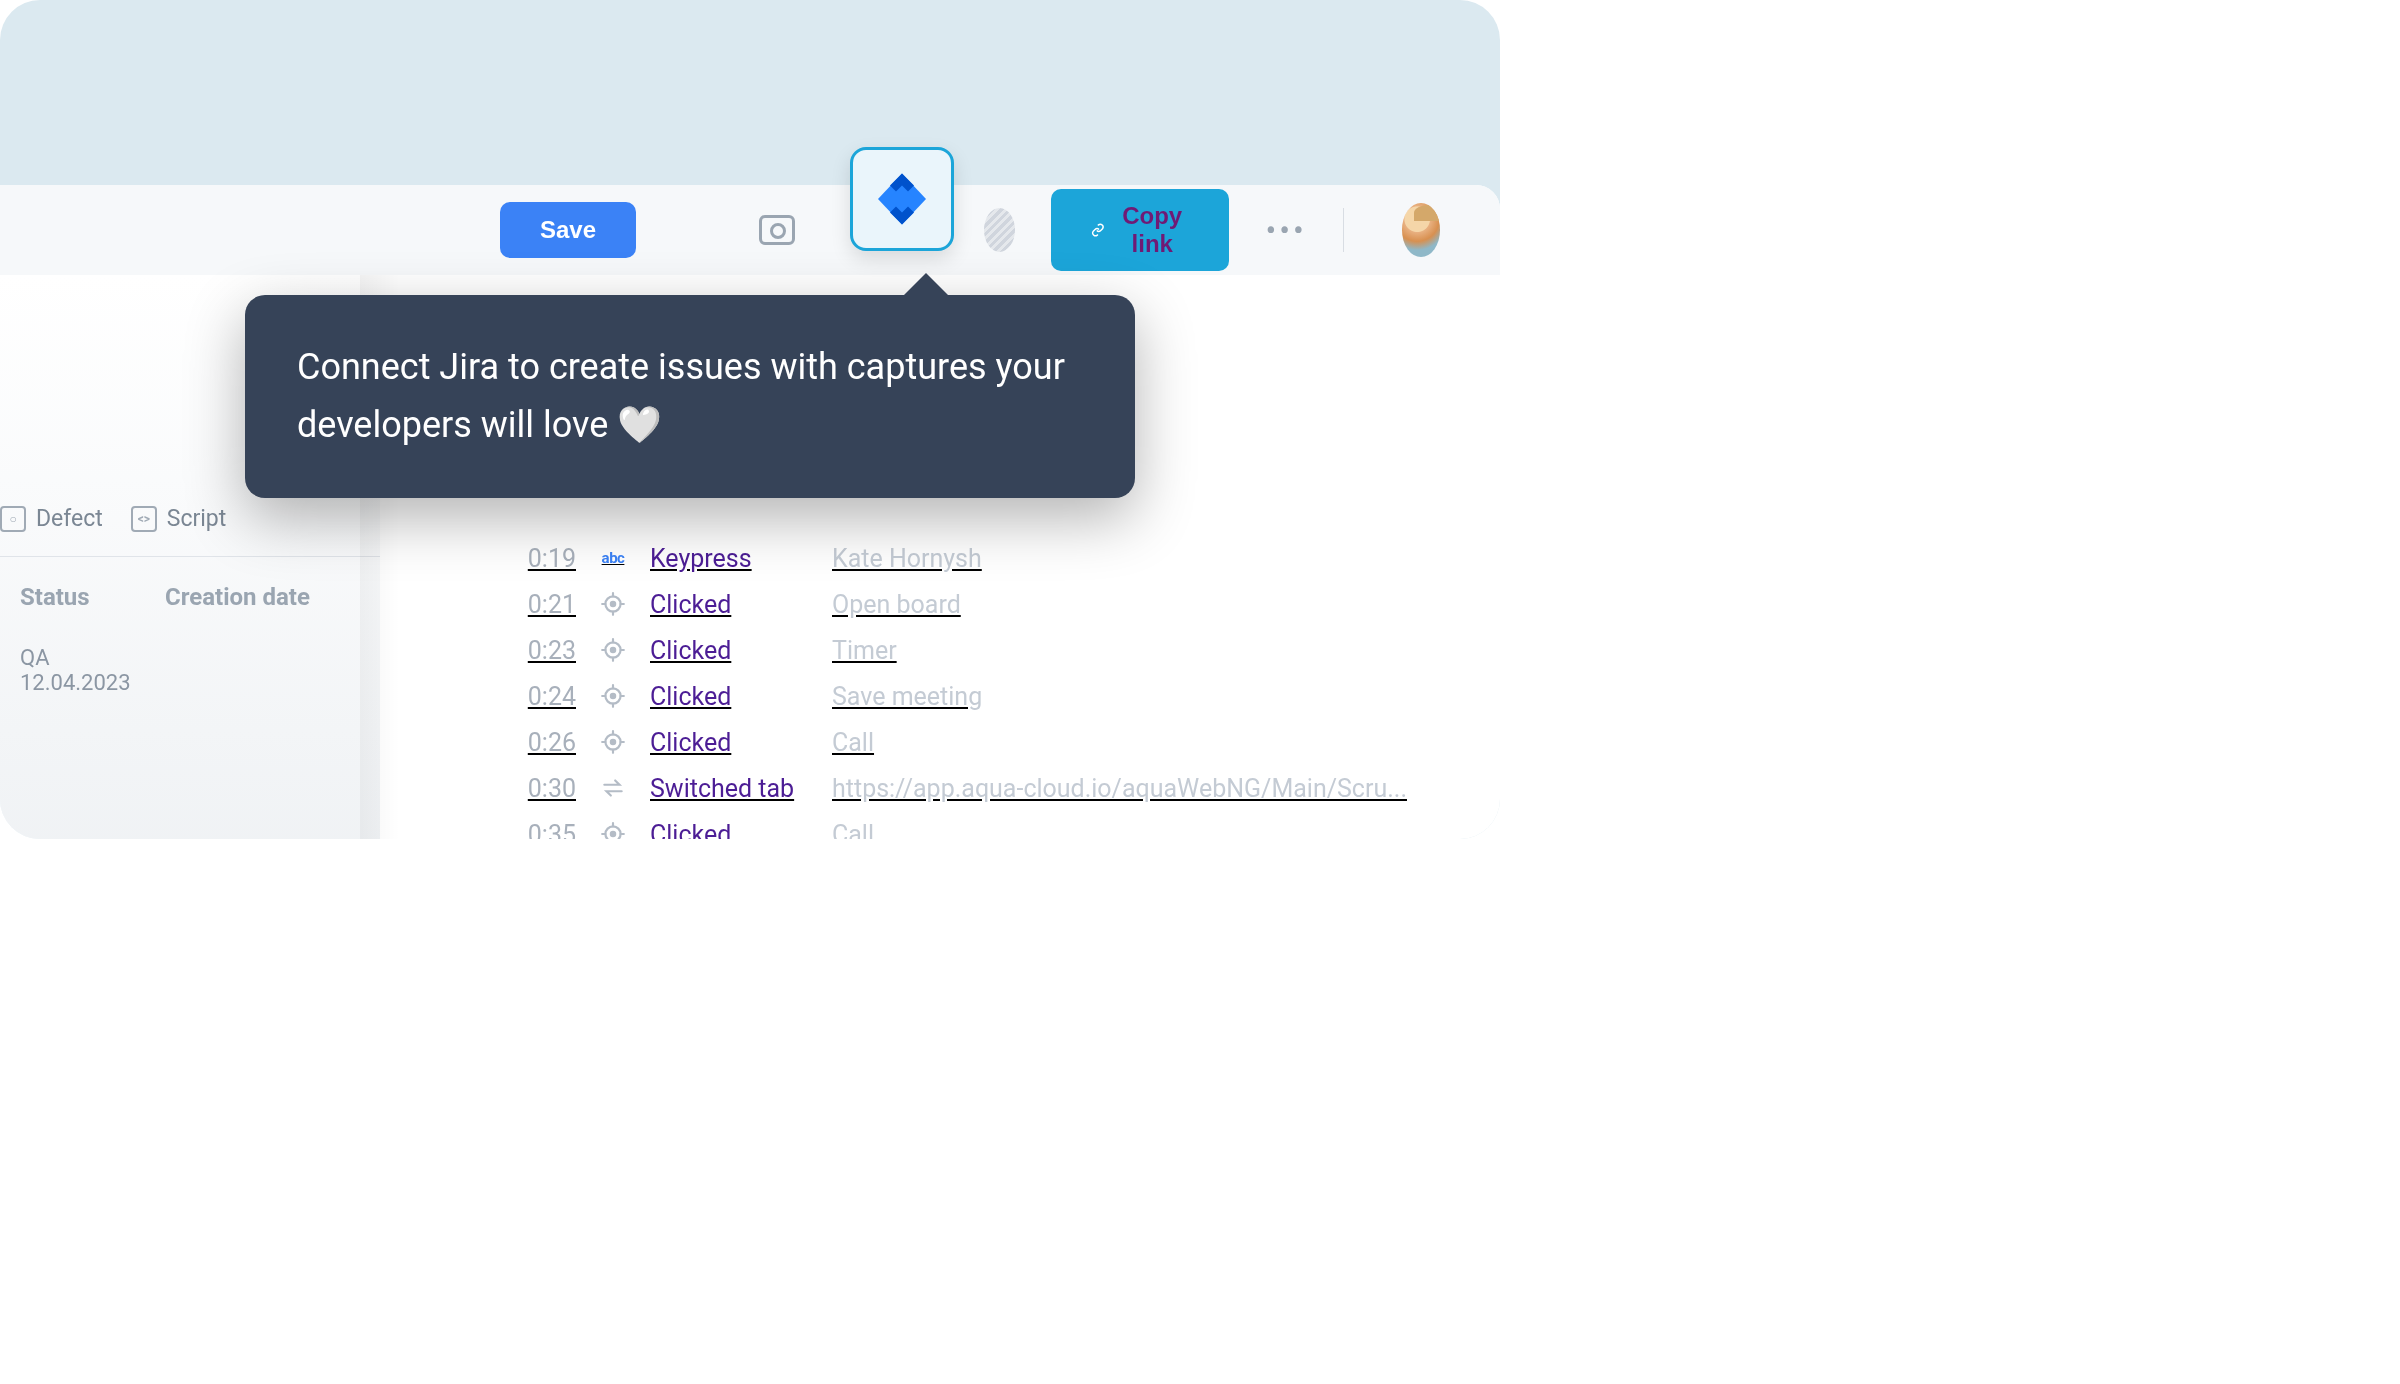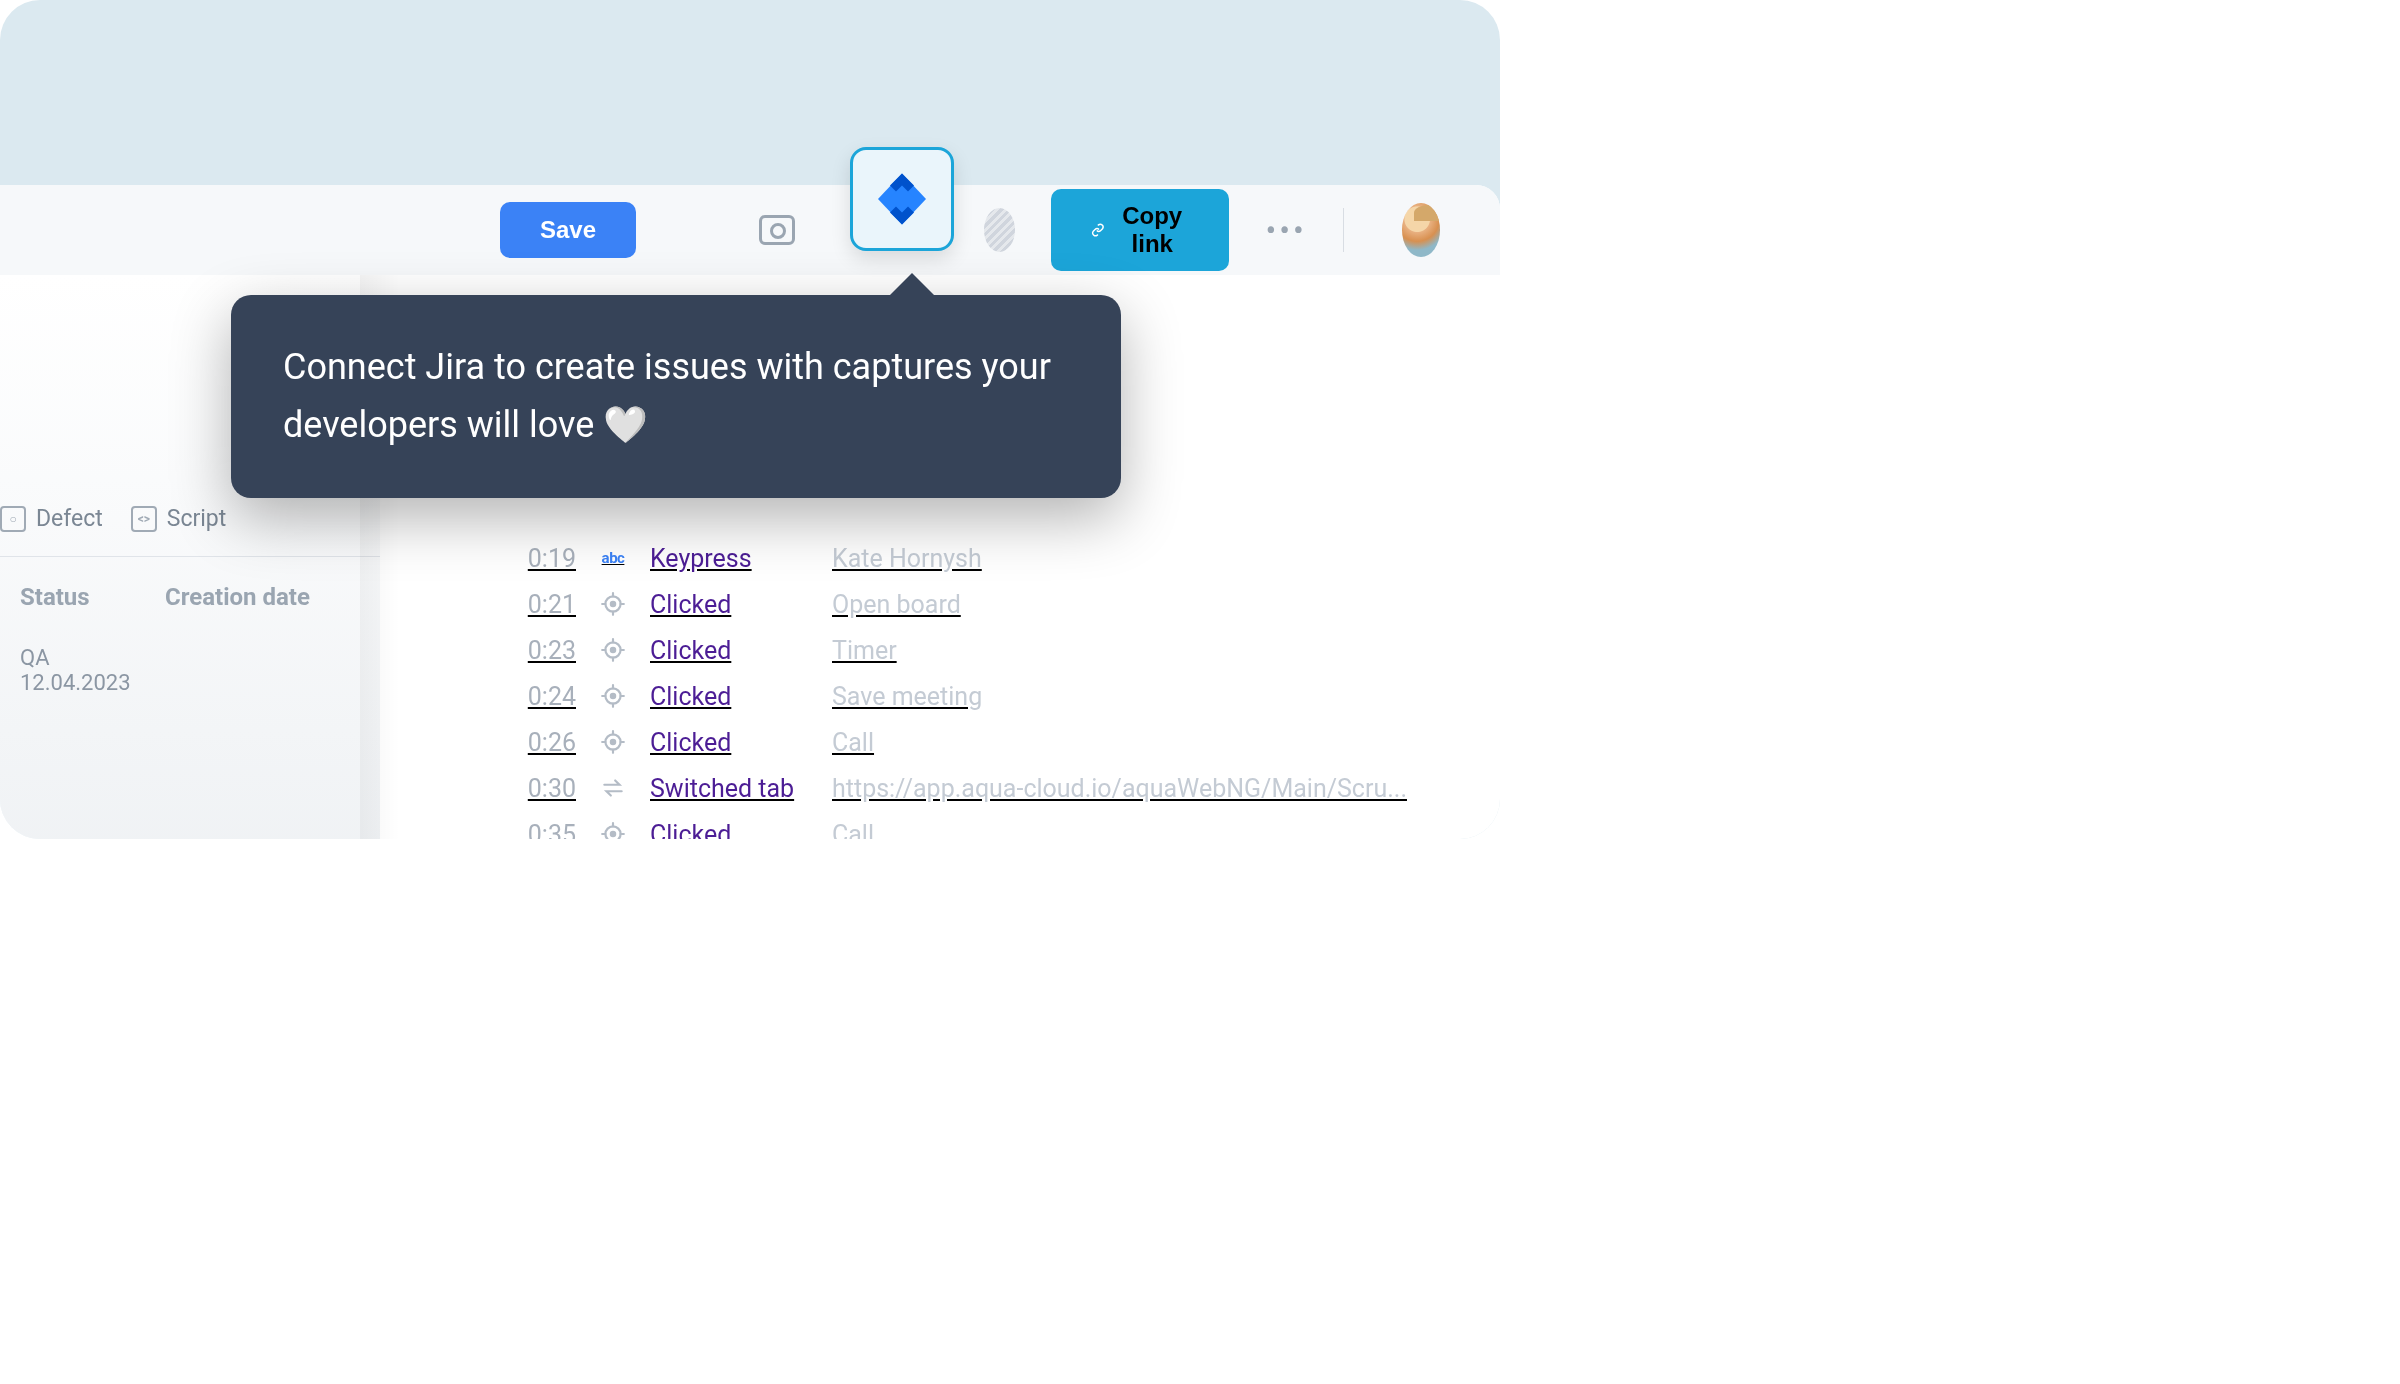--- a/index.html
+++ b/index.html
@@ -94,21 +94,21 @@
     .linear-btn {
       width: 44px;
       height: 44px;
       border-radius: 50%;
       background: repeating-linear-gradient(135deg, #d0d5dd 0, #d0d5dd 3px, #e5e8ec 3px, #e5e8ec 6px);
       cursor: pointer;
       margin-left: 170px;
     }
     .copy-link-btn {
       background: #1ca5d9;
-      color: #000000;
+      color: #701a75;
       font-weight: 700;
       font-size: 24px;
       border: none;
       border-radius: 10px;
       padding: 13px 40px;
       cursor: pointer;
       display: flex;
       align-items: center;
       gap: 10px;
       margin-left: 18px;
@@ -146,21 +146,21 @@
       top: 2px;
       left: 12px;
       width: 30px;
       height: 16px;
       background: #d4a86a;
       border-radius: 50% 50% 0 0;
     }
     .tooltip {
       position: absolute;
       top: 295px;
-      left: 231px;
+      left: 245px;
       width: 890px;
       background: #364358;
       border-radius: 20px;
       padding: 44px 52px;
       color: #fff;
       font-size: 36px;
       line-height: 1.6;
       box-shadow: 0 20px 60px rgba(0,0,0,0.3);
       z-index: 100;
     }

